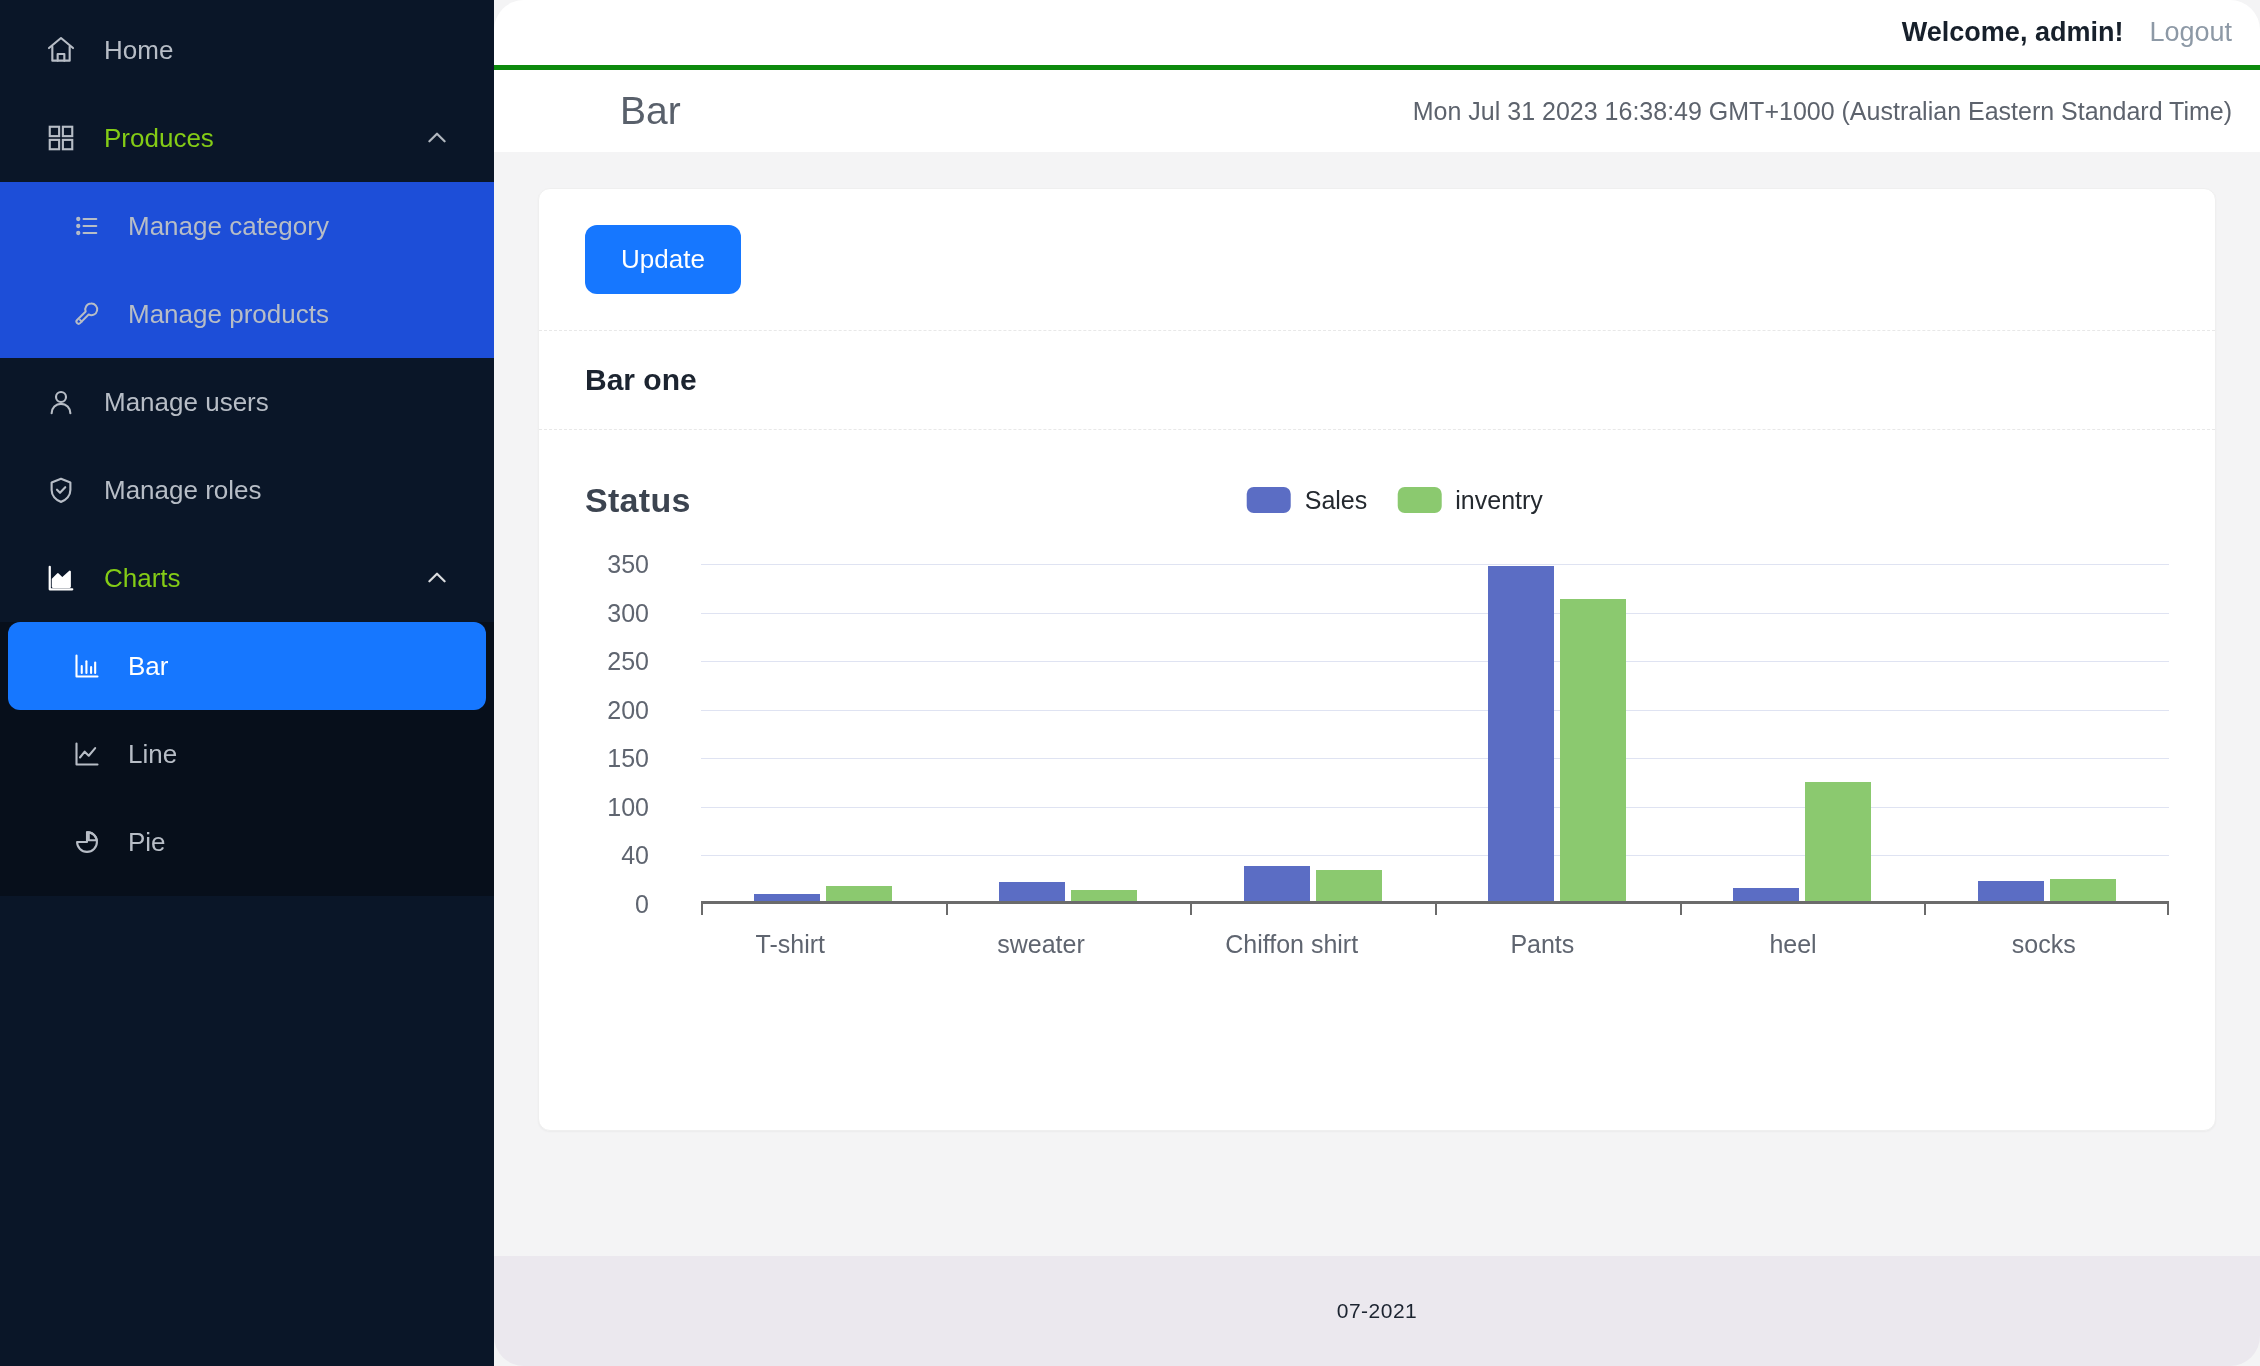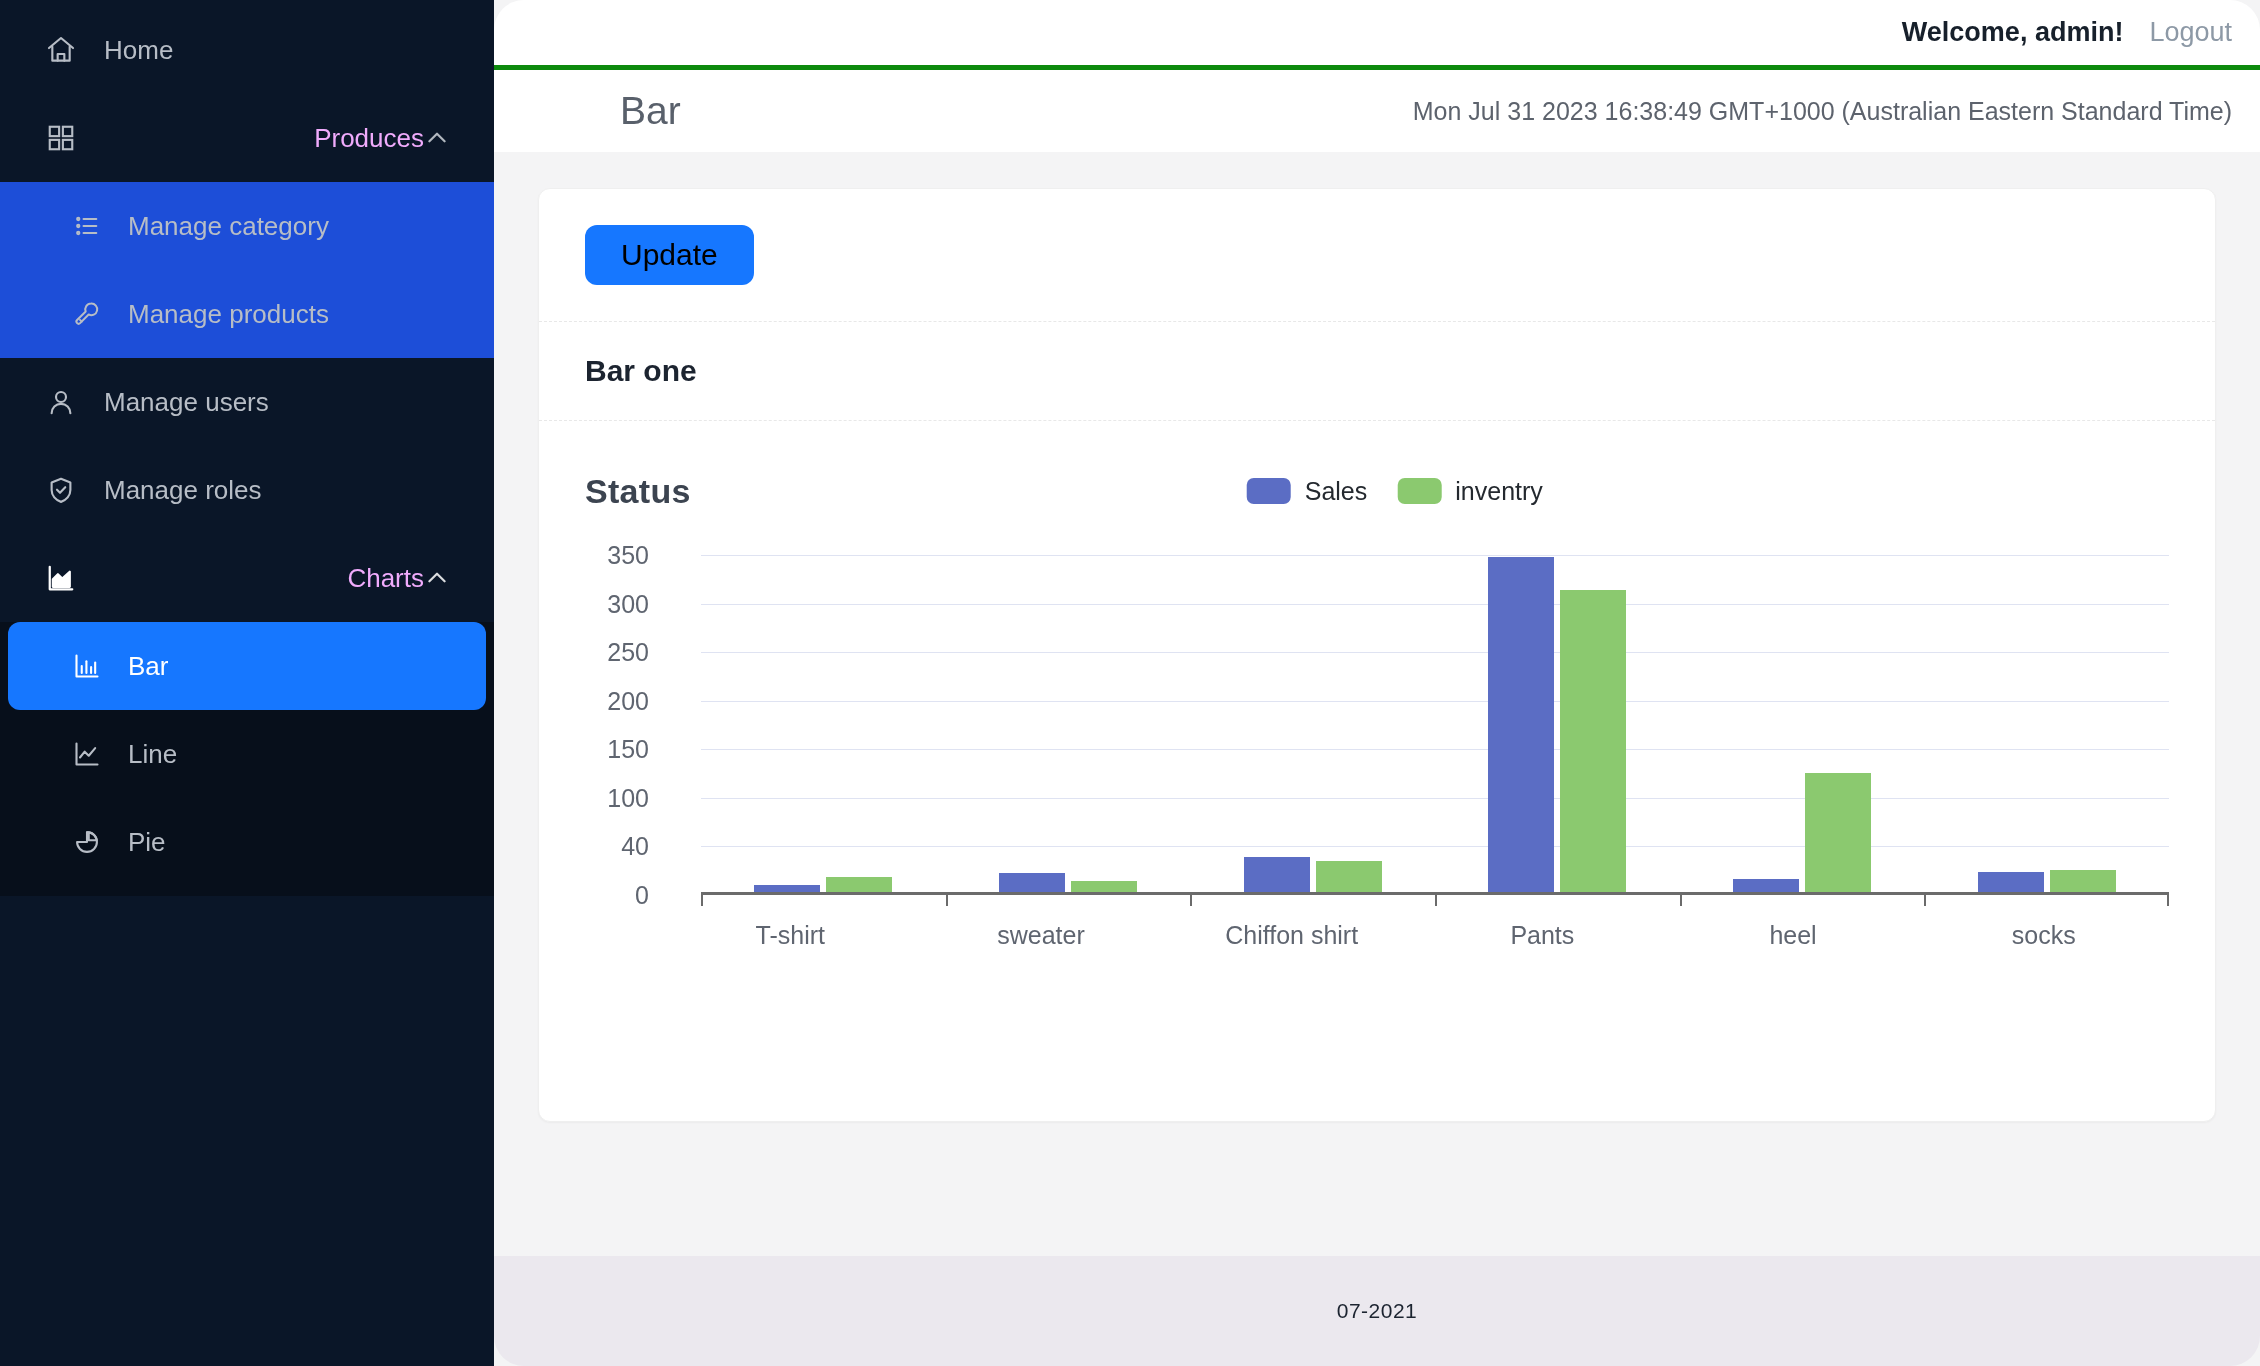--- a/index.html
+++ b/index.html
@@ -20,21 +20,21 @@
   }
   .nav-item {
     display: flex; align-items: center;
     height: 88px; padding: 0 44px;
     color: #b7bdc6; font-size: 26px; cursor: pointer;
     position: relative;
   }
   .nav-item .ico { width: 34px; height: 34px; margin-right: 26px; flex: 0 0 34px;
     display: flex; align-items: center; justify-content: center; }
   .nav-item .lbl { flex: 1; }
-  .nav-item.expanded { color: #f0abfc; text-align: right; }
+  .nav-item.expanded { color: #84cc16; }
   .nav-item .chev { width: 26px; height: 26px; opacity: .85; }
   .submenu { background: #1d4ed8; }
   .submenu.sub-charts { background: #070f1b; padding-bottom: 10px; }
   .sub-item {
     display: flex; align-items: center;
     height: 88px; margin: 0 8px; padding: 0 44px 0 64px;
     color: #b7bdc6; font-size: 26px; cursor: pointer;
     border-radius: 12px;
   }
   .sub-item .ico { width: 30px; height: 30px; margin-right: 26px; flex: 0 0 30px;
@@ -64,23 +64,23 @@
   .pagedate { margin-left: auto; font-size: 25px; color: #5d636d; }
 
   .content { flex: 1; padding: 36px 44px 0 44px; overflow: hidden; }
   .card {
     background: #ffffff; border-radius: 12px;
     border: 1px solid #efefef;
     box-shadow: 0 1px 2px rgba(0,0,0,.04);
   }
   .card-toolbar { padding: 36px 46px; border-bottom: 1px dashed #e8e8e8; }
   .btn-update {
-    background: #1677ff; color: #000000; border: none;
-    border-radius: 12px; font-size: 30px;
-    padding: 13px 36px; cursor: pointer;
+    background: #1677ff; color: #ffffff; border: none;
+    border-radius: 12px; font-size: 26px;
+    padding: 19px 36px; cursor: pointer;
     font-family: "Liberation Sans", sans-serif;
   }
   .card-sub { padding: 32px 46px; border-bottom: 1px dashed #e8e8e8; }
   .card-sub-title { font-size: 30px; font-weight: 700; color: #1c2430; }
   .card-chart { padding: 40px 46px 60px 46px; height: 700px; }
 
   
   .chart-head { display: flex; align-items: center; position: relative; height: 60px; }
   .chart-title { font-size: 34px; font-weight: 700; color: #3c4450; letter-spacing:.3px; }
   .legend { position: absolute; left: 50%; transform: translateX(-44%);

